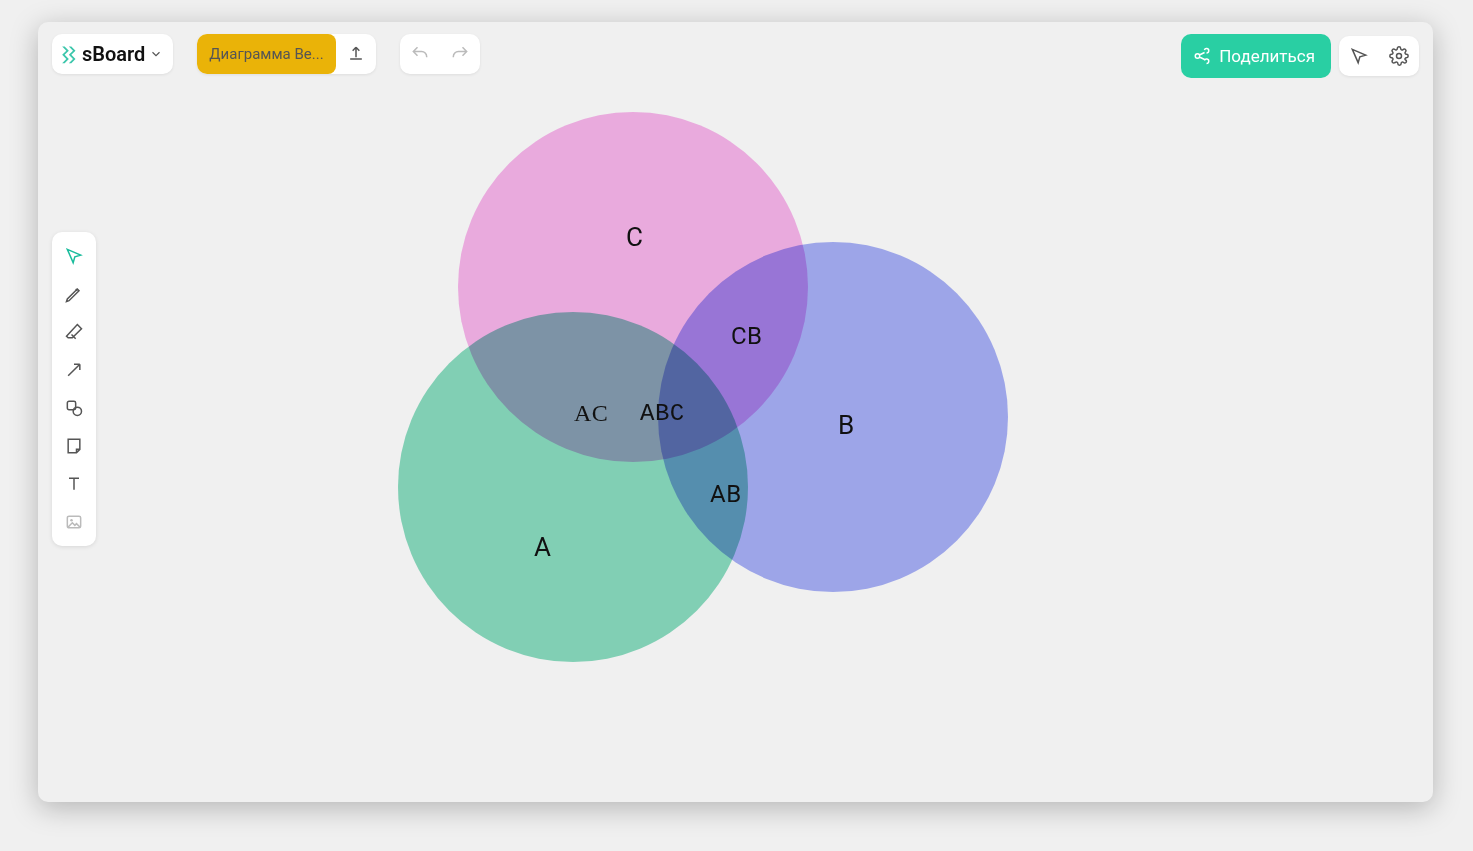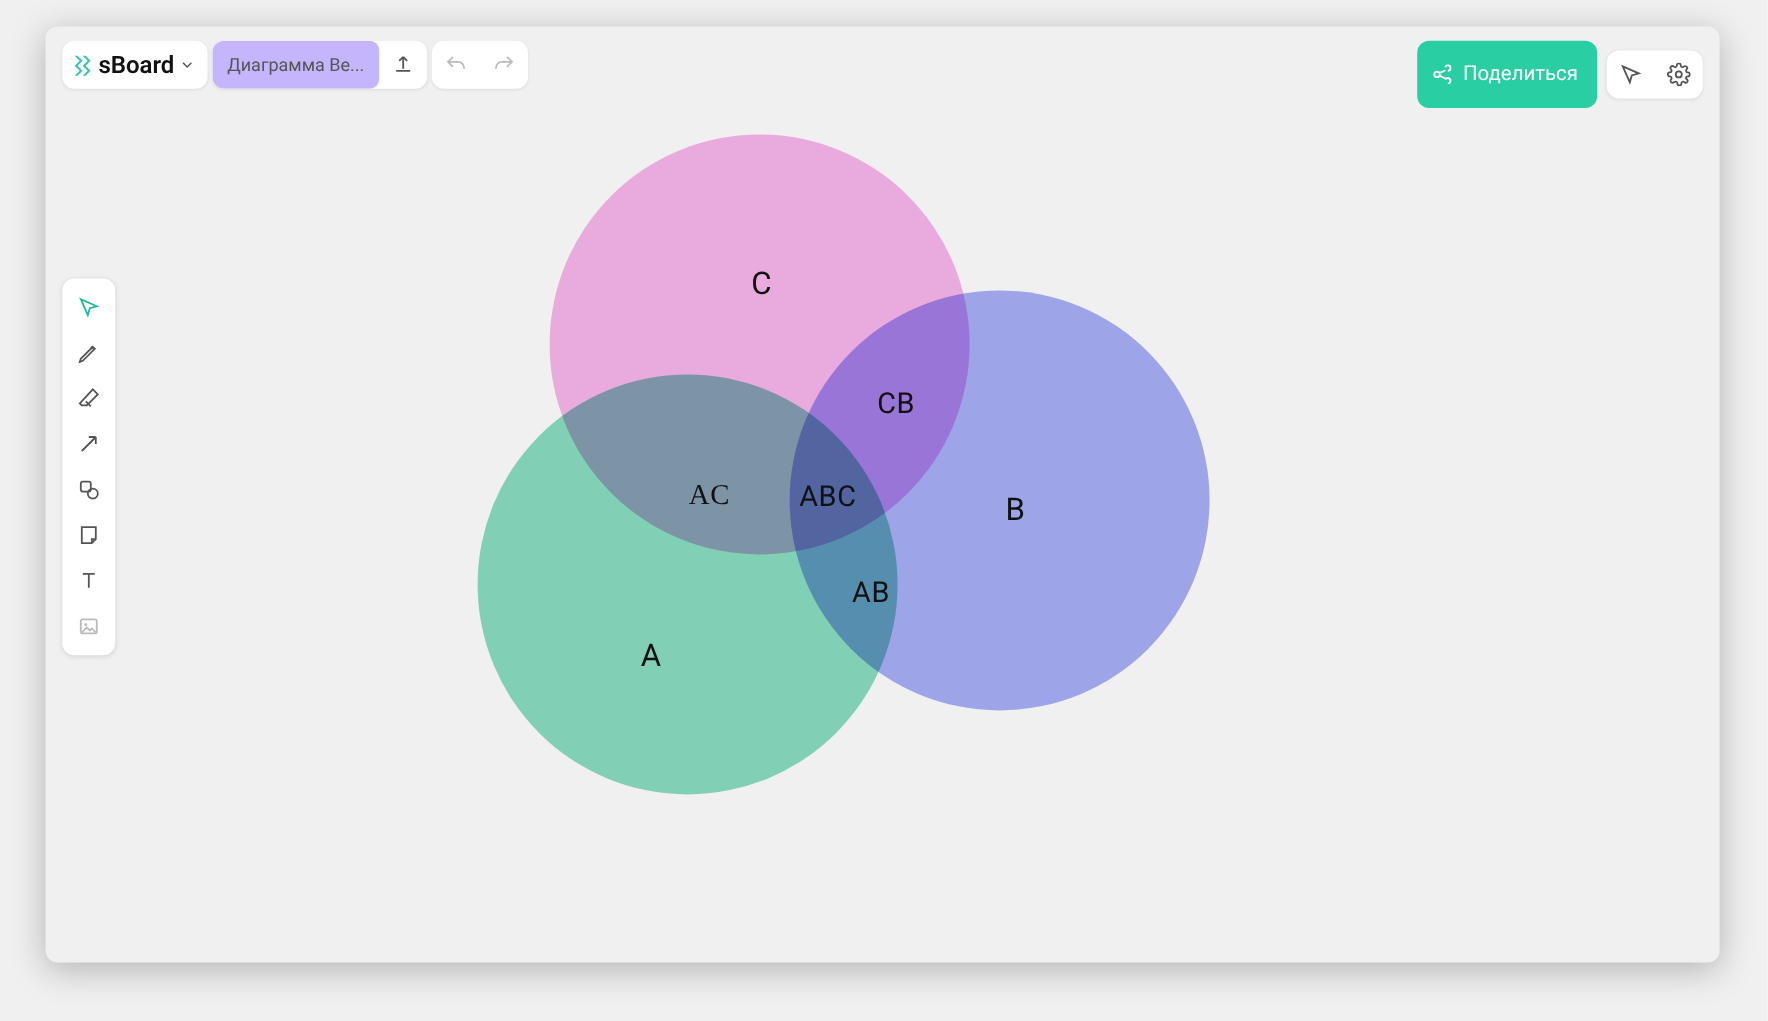--- a/index.html
+++ b/index.html
@@ -22,21 +22,21 @@
     box-shadow: 0 6px 28px rgba(0,0,0,0.25);
     overflow: hidden;
   }
   
   .topbar-left {
     position: absolute;
     top: 12px;
     left: 14px;
     display: flex;
     align-items: center;
-    gap: 4px;
+    gap: 24px;
   }
   .logo-group {
     display: flex;
     align-items: center;
     background: #fff;
     border-radius: 10px;
     padding: 5px 10px 5px 6px;
     box-shadow: 0 1px 3px rgba(0,0,0,0.08);
     height: 40px;
     cursor: pointer;
@@ -58,21 +58,21 @@
   .title-group {
     display: flex;
     align-items: center;
     background: #fff;
     border-radius: 10px;
     height: 40px;
     box-shadow: 0 1px 3px rgba(0,0,0,0.08);
     overflow: hidden;
   }
   .title-pill {
-    background: #c4b5fd;
+    background: #eab308;
     color: #555;
     font-size: 15px;
     padding: 0 12px;
     height: 100%;
     display: flex;
     align-items: center;
     border-radius: 8px;
     margin: 0;
     max-width: 150px;
     white-space: nowrap;
@@ -100,21 +100,21 @@
     top: 12px;
     right: 14px;
     display: flex;
     align-items: center;
     gap: 8px;
   }
   .share-btn {
     background: #29cfa3;
     color: #fff;
     border-radius: 10px;
-    height: 56px;
+    height: 44px;
     padding: 0 16px 0 12px;
     display: flex;
     align-items: center;
     gap: 8px;
     font-size: 17px;
     cursor: pointer;
   }
   .right-icons {
     display: flex;
     background: #fff;
@@ -217,21 +217,21 @@
       <div class="circle c-c"></div>
       <div class="circle c-b"></div>
       <div class="circle c-a"></div>
 
       <div class="vlabel" style="left:248px; top:110px;">C</div>
       <div class="vlabel" style="left:460px; top:298px;">B</div>
       <div class="vlabel" style="left:156px; top:420px;">A</div>
 
       <div class="vlabel small" style="left:353px; top:210px;">CB</div>
       <div class="vlabel small" style="left:196px; top:288px;font-family:Liberation Serif, serif;">AC</div>
-      <div class="vlabel small" style="left:288px; top:288px;">ABC</div>
+      <div class="vlabel small" style="left:262px; top:288px;font-family:Liberation Mono, monospace;">ABC</div>
       <div class="vlabel small" style="left:332px; top:368px;">AB</div>
     </div>
   </div>
 
   <div class="topbar-left">
     <div class="logo-group">
       <span class="logo-icon">
         <svg width="20" height="20" viewBox="0 0 24 24">
             <path fill="#1abc9c" d="M5 3l5 5-5 5 5 5-5 5h3l5-5-5-5 5-5-5-5H5zm8 0l5 5-5 5 5 5-5 5h3l5-5-5-5 5-5-5-5h-3z" opacity="0.85"></path>
           </svg>

